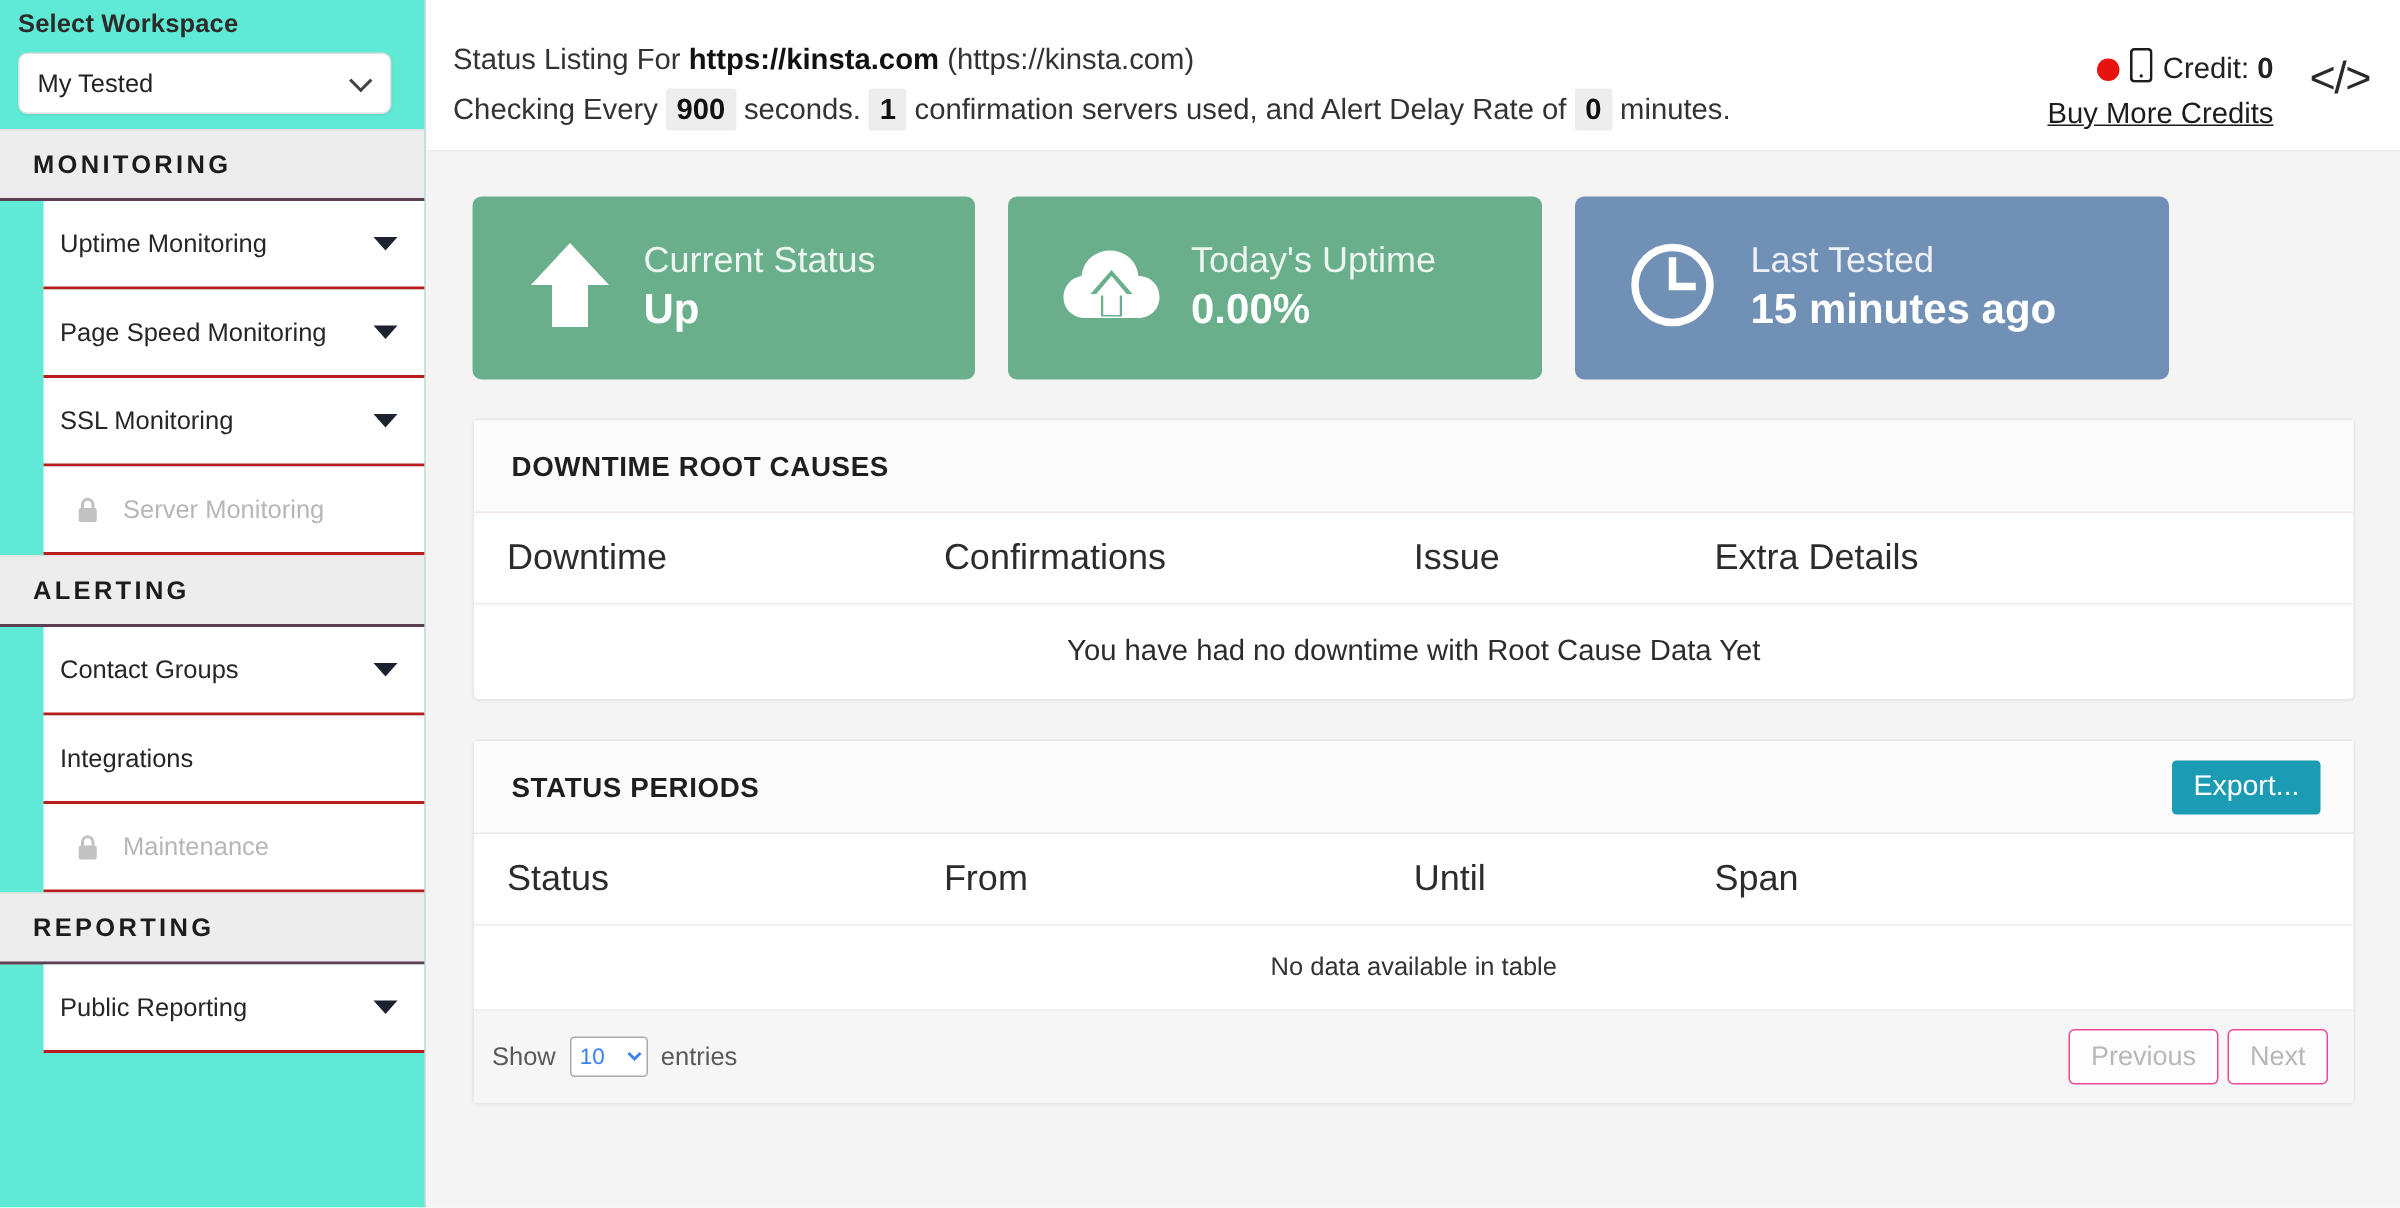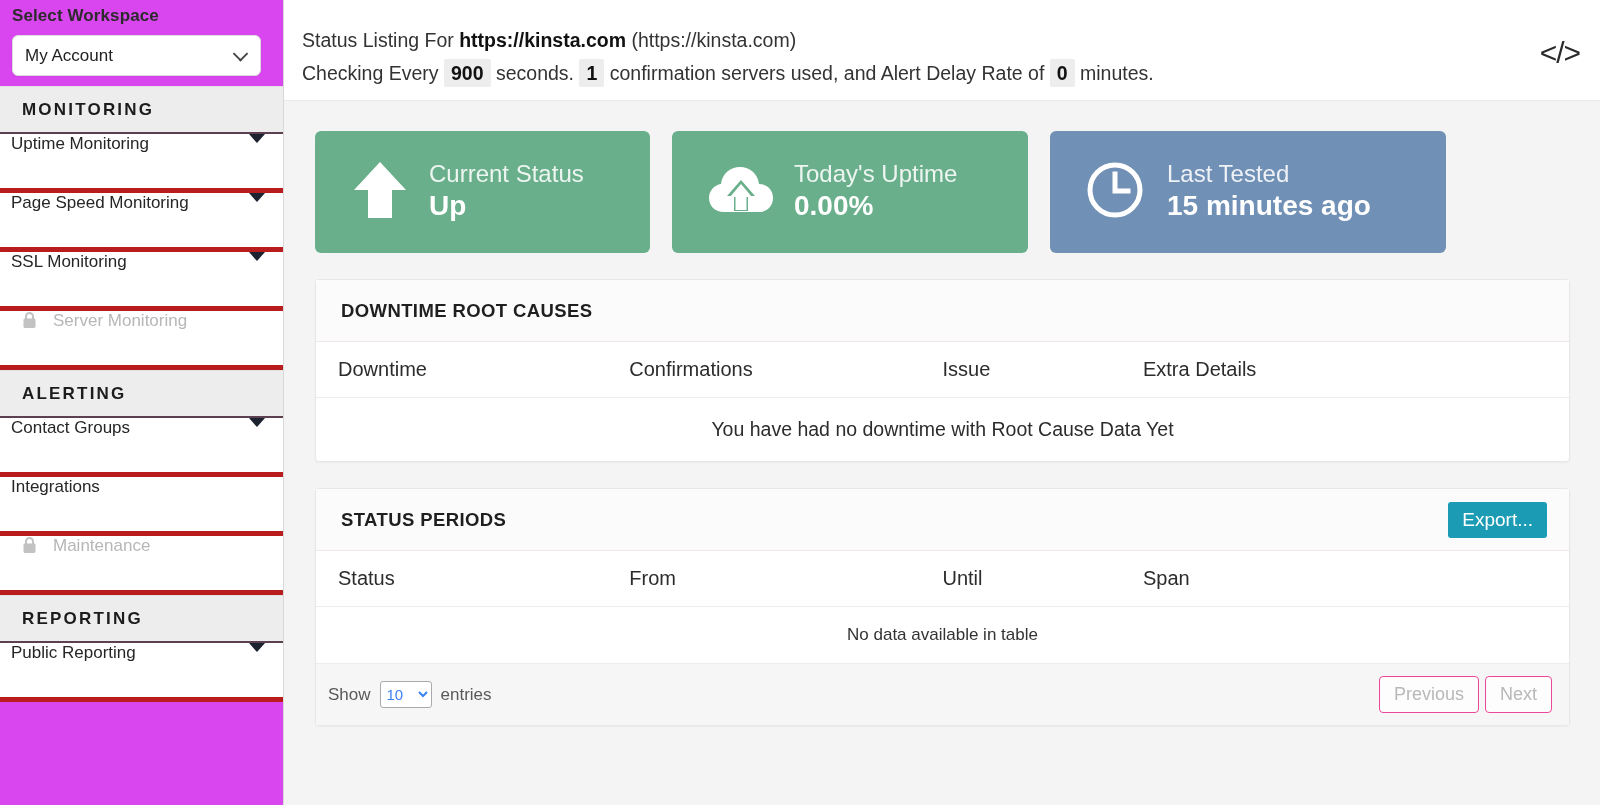--- a/index.html
+++ b/index.html
@@ -7,21 +7,21 @@
     width: 1600px; height: 805px;
     font-family: "Liberation Sans", sans-serif;
     background: #ffffff;
     overflow: hidden;
   }
   .app { display: flex; width: 1600px; height: 805px; }
 
   
   .sidebar {
     width: 284px; height: 805px; flex: 0 0 284px;
-    background: #d946ef;
+    background: #5eead4;
     border-right: 1px solid #d9d9d9;
     position: relative;
     overflow: hidden;
   }
   .ws-block { padding: 6px 12px 10px 12px; }
   .ws-label {
     font-size: 17px; font-weight: bold; color: #2b2b2b;
     letter-spacing: 0.1px; margin-bottom: 9px;
   }
   .ws-select {
@@ -49,25 +49,26 @@
     display: flex; align-items: center;
     padding-left: 22px;
   }
   .sec-head span {
     font-size: 17px; font-weight: bold; color: #1c1c1c;
     letter-spacing: 2.2px;
   }
 
   .nav-item {
     height: 59px;
-    display: flex; align-items: flex-start;
+    display: flex; align-items: center;
     padding: 0 14px 0 11px;
-    border-bottom: 5px solid #b91c1c;
+    border-bottom: 2px solid #b91c1c;
     background: #ffffff;
     cursor: pointer;
+    margin-left: 29px;
   }
   .nav-item .nav-label {
     font-size: 17px; color: #262626; flex: 1;
   }
   .nav-item.locked .nav-label { color: #b7b7b7; }
   .nav-item.locked { cursor: default; }
   .lock-icon {
     width: 20px; margin-right: 14px; margin-left: 8px;
     display: inline-flex; align-items: center; justify-content: center;
   }
@@ -163,21 +164,21 @@
   }
   .export-btn {
     background: #1c9cb4; color: #ffffff;
     font-size: 19px; padding: 7px 14px; border-radius: 3px;
     border: none; cursor: pointer;
     font-family: "Liberation Sans", sans-serif;
   }
   table { width: 100%; border-collapse: collapse; }
   th {
     text-align: left; font-weight: normal;
-    font-size: 20px; color: #2c2c2c;
+    font-size: 24px; color: #2c2c2c;
     padding: 16px 0 16px 0;
     border-bottom: 1px solid #ececec;
   }
   td.empty {
     text-align: center; font-size: 19.5px; color: #2c2c2c;
     padding: 20px 0;
   }
   td.empty.small { font-size: 17px; color: #333; padding: 18px 0; }
   .panel-foot {
     height: 62px;
@@ -202,21 +203,21 @@
 </style>
 </head>
 <body>
 
 <div class="app">
 
   <aside class="sidebar">
     <div class="ws-block">
       <div class="ws-label">Select Workspace</div>
       <div class="ws-select">
-        <span class="ws-select-text">My Account</span>
+        <span class="ws-select-text">My Tested</span>
         <span class="ws-caret"></span>
       </div>
     </div>
     <div id="nav-sections">
         <div class="sec-head">
           <span>MONITORING</span>
         </div>
         <div class="nav-item">
           <span class="nav-label">Uptime Monitoring</span>
           <span class="tri-caret"></span>
@@ -272,20 +273,33 @@
     <div class="topbar">
       <div class="topbar-left">
         <div class="tl-line1">
           <span>Status Listing For </span><b>https://kinsta.com</b><span> (https://kinsta.com)</span>
         </div>
         <div class="tl-line2">
           <span>Checking Every </span><span class="hl">900</span><span> seconds. </span><span class="hl">1</span><span> confirmation servers used, and Alert Delay Rate of </span><span class="hl">0</span><span> minutes.</span>
         </div>
       </div>
       <div class="topbar-right">
+        <div class="credit-col">
+          <div class="credit-row">
+            <span class="red-dot"></span>
+            <span>
+              <svg width="15" height="23" viewBox="0 0 15 23" aria-hidden="true">
+                <rect x="0.8" y="0.8" width="13.4" height="21.4" rx="2.2" fill="none" stroke="#1c1c1c" stroke-width="1.8"></rect>
+                <circle cx="7.5" cy="18.6" r="1.1" fill="#1c1c1c"></circle>
+              </svg>
+            </span>
+            <span class="credit-text"><span>Credit: </span><b>0</b></span>
+          </div>
+          <a class="buy-link">Buy More Credits</a>
+        </div>
         <div class="code-icon">&lt;/&gt;</div>
       </div>
     </div>
 
     <div class="content">
 
       <div class="cards">
 
         <div class="card c1">
           <span class="card-ico">

